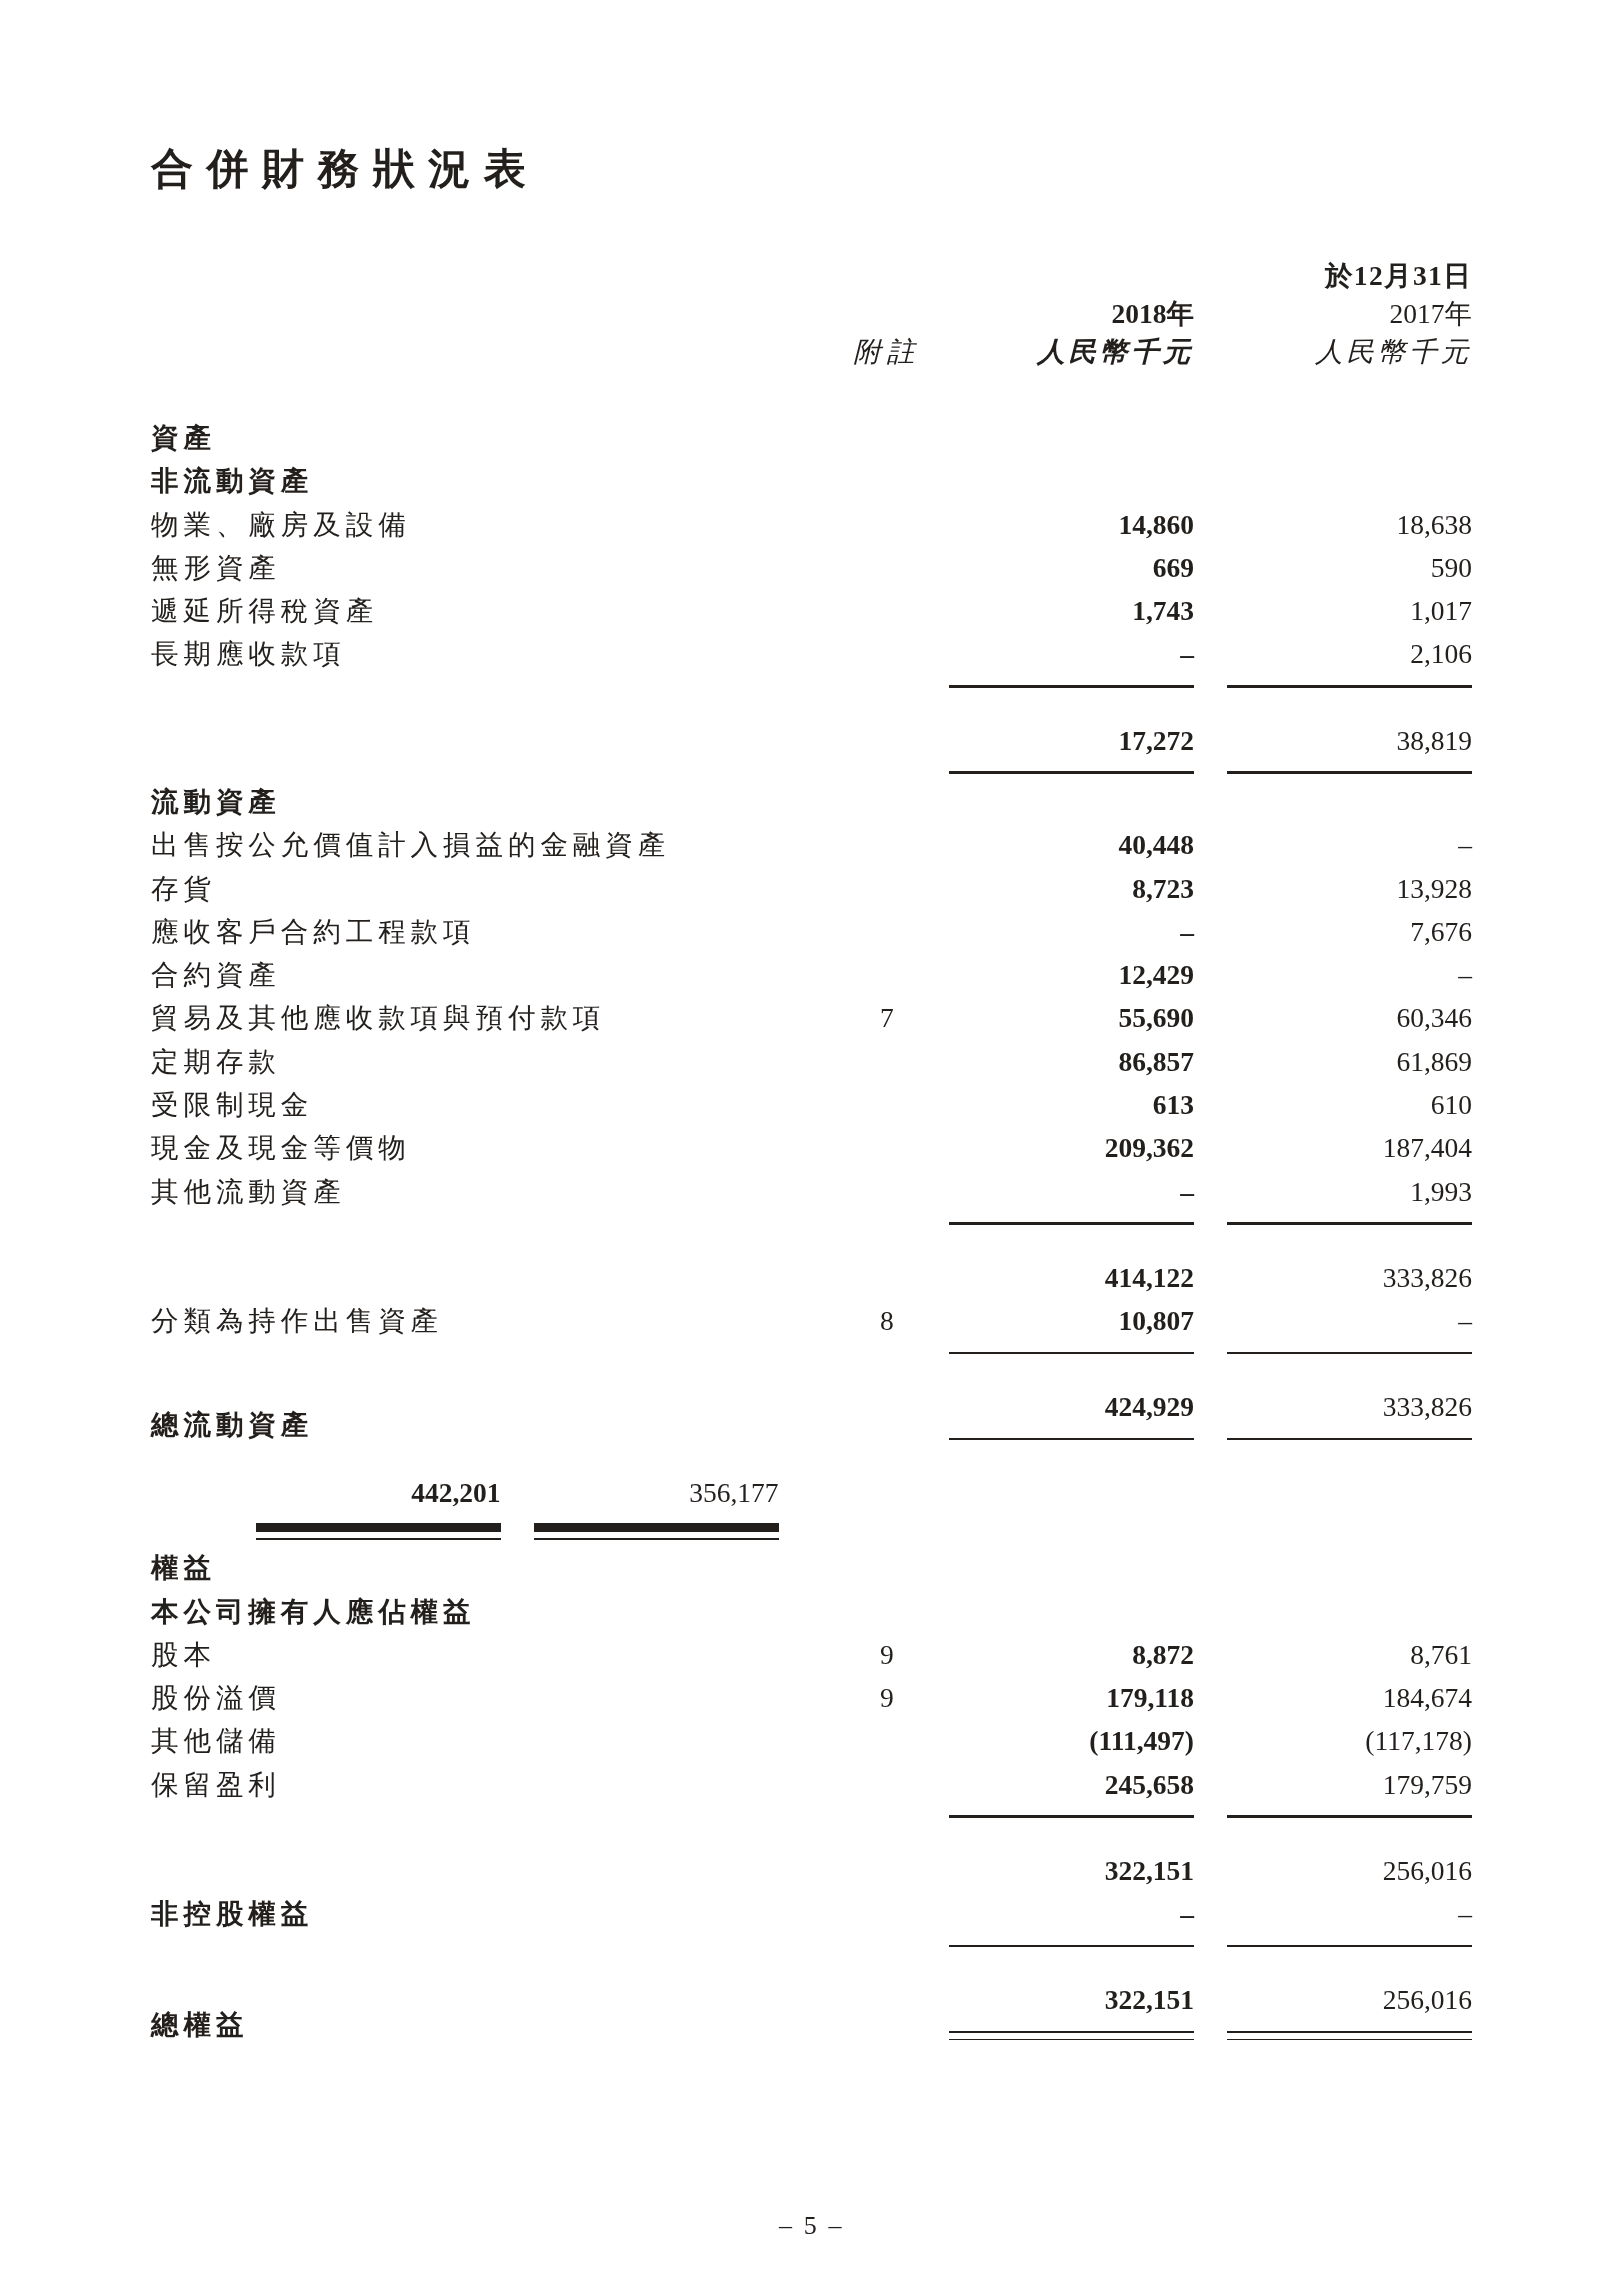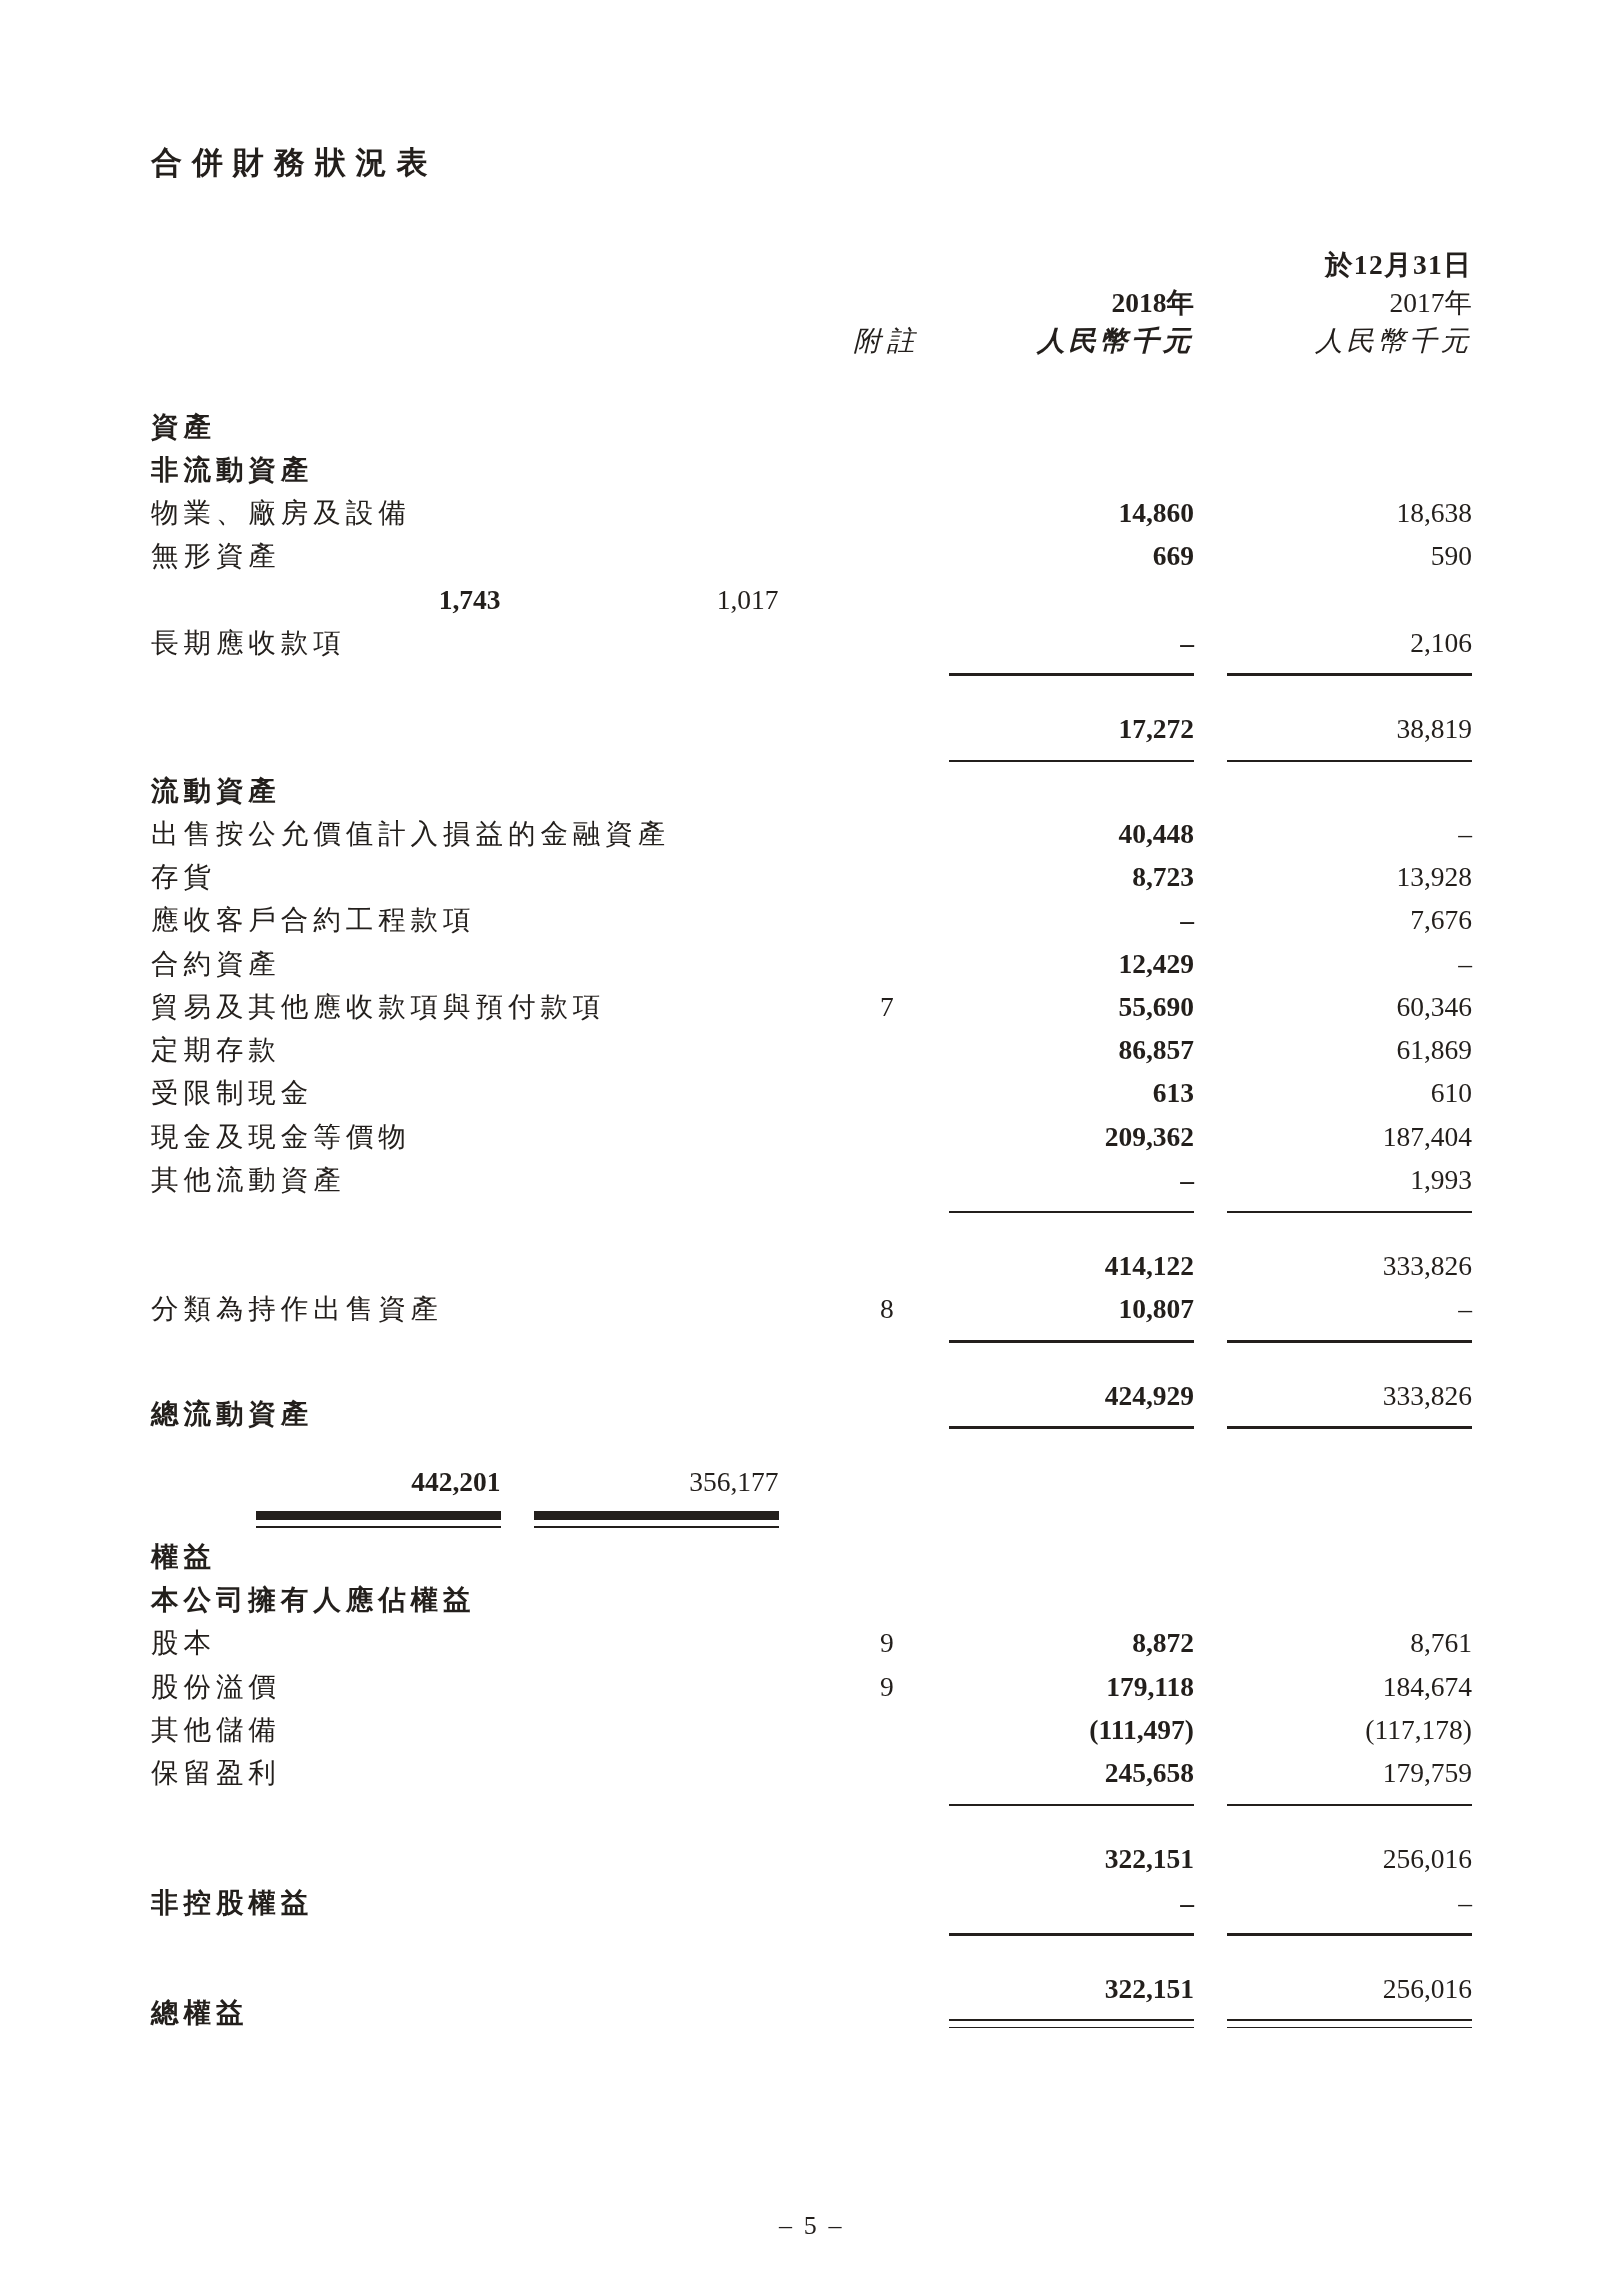--- a/index.html
+++ b/index.html
@@ -15,21 +15,21 @@
     background: #ffffff;
     color: #231f1c;
     font-family: "Liberation Serif", "DejaVu Serif", serif;
     font-size: 27.5px;
     line-height: 1.05;
     padding: 147px 151px 0 151px;
     overflow: hidden;
   }
   .doc-title {
     font-weight: 700;
-    font-size: 31px;
+    font-size: 42px;
     letter-spacing: 0.32em;
     margin-bottom: 71px;
     white-space: nowrap;
   }
   
   .row {
     display: flex;
     align-items: baseline;
     margin-bottom: 14.4px;
   }
@@ -144,20 +144,21 @@
         <div class="v v18"><span>14,860</span></div>
         <div class="v v17"><span>18,638</span></div>
       </div>
       <div class="row">
         <div class="lbl"><span>無形資產</span></div>
         <div class="note"><span>&nbsp;</span></div>
         <div class="v v18"><span>669</span></div>
         <div class="v v17"><span>590</span></div>
       </div>
       <div class="row">
+        <div class="lbl"><span>遞延所得稅資產</span></div>
         <div class="note"><span>&nbsp;</span></div>
         <div class="v v18"><span>1,743</span></div>
         <div class="v v17"><span>1,017</span></div>
       </div>
       <div class="row">
         <div class="lbl"><span>長期應收款項</span></div>
         <div class="note"><span>&nbsp;</span></div>
         <div class="v v18"><span>–</span><div class="rule single"></div></div>
         <div class="v v17"><span>2,106</span><div class="rule single"></div></div>
       </div>

